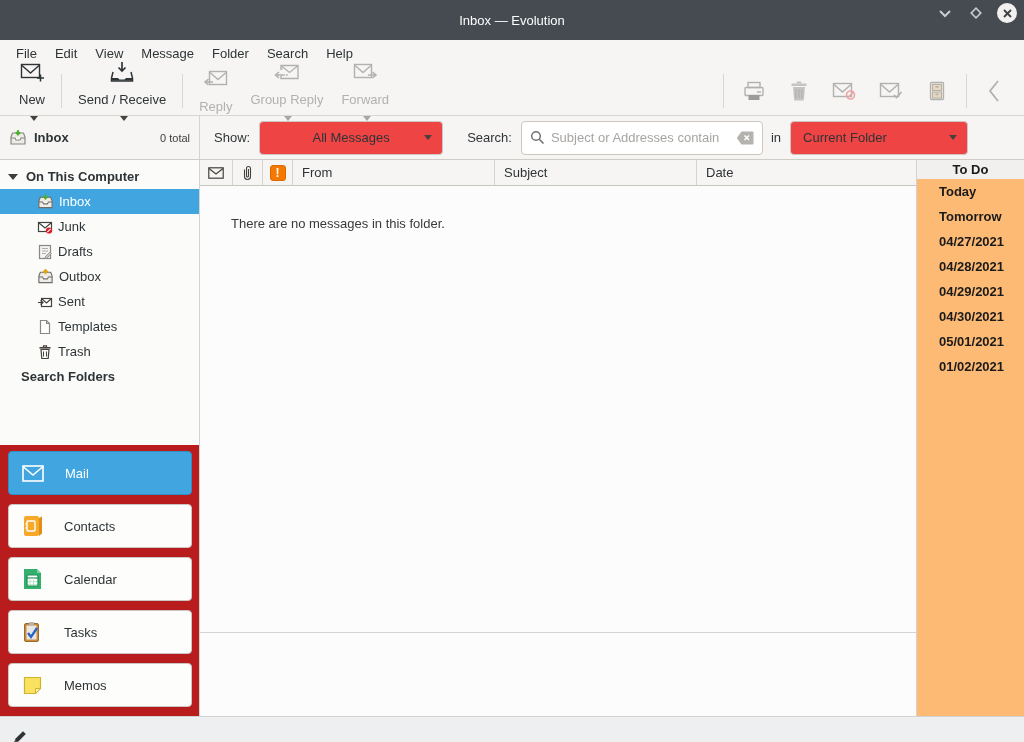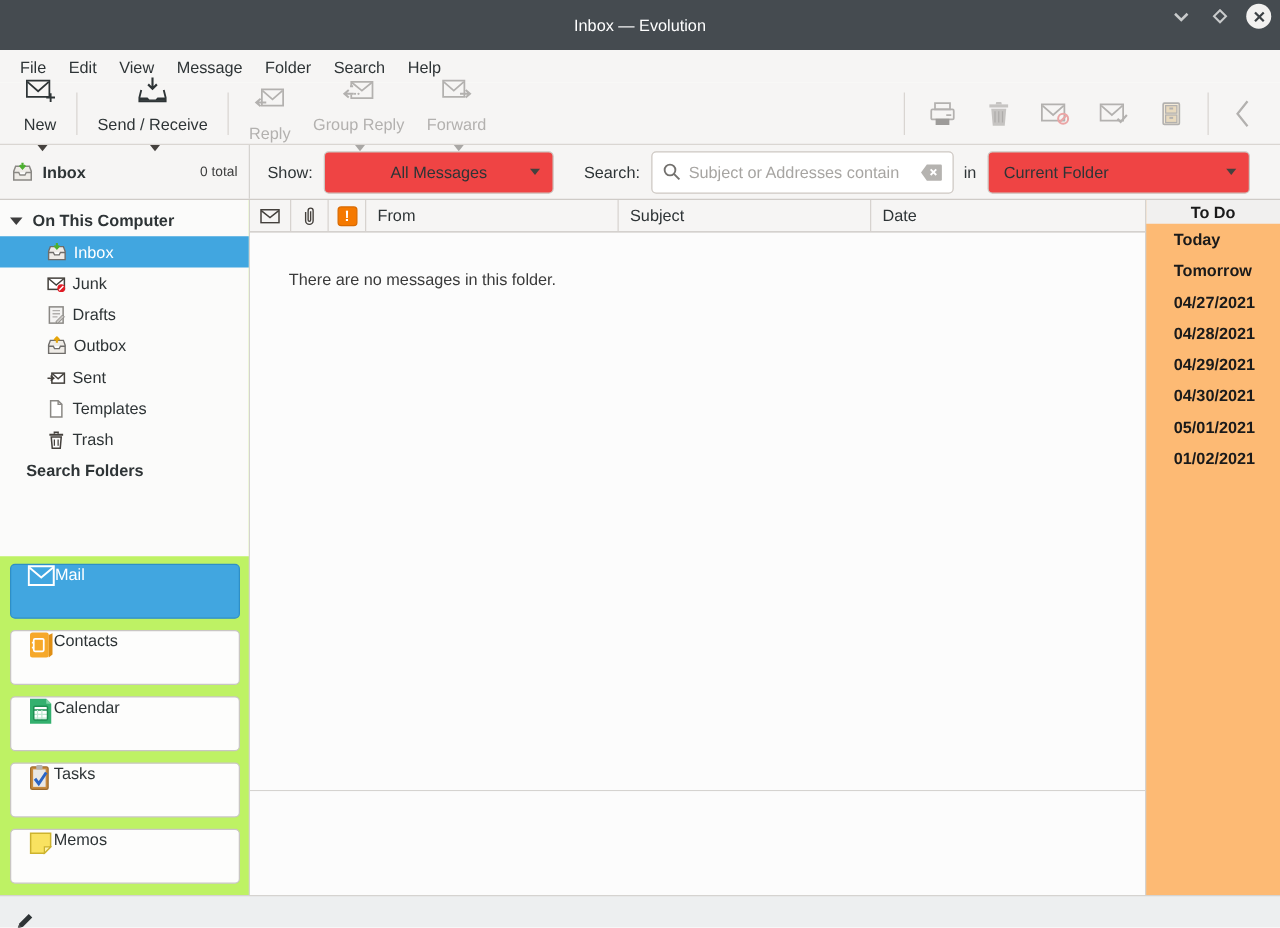--- a/index.html
+++ b/index.html
@@ -30,41 +30,41 @@
   .push { margin-left:auto; }
 
   
   .filterbar { height:44px; background:#f6f5f4; border-bottom:1px solid #cfcbc7; display:flex; align-items:center; }
   .folderhead { width:200px; height:100%; border-right:1px solid #d5d3d0; display:flex; align-items:center; padding:0 9px; gap:7px; flex:none; }
   .folderhead .fname { font-weight:bold; }
   .folderhead .count { margin-left:auto; font-size:11px; color:#3d3d3d; }
   .flabel { margin-left:14px; margin-right:9px; }
   .dropdown { height:34px; background:#ef4444; border:1px solid #cdc7c2; border-radius:4px; display:flex; align-items:center; position:relative; }
   .dd-show { width:184px; justify-content:center; }
-  .dd-scope { width:210px; padding-left:12px; margin-right:8px; }
+  .dd-scope { width:178px; padding-left:12px; margin-right:8px; }
   .dropdown .caret { position:absolute; right:10px; }
   .search-entry { width:242px; height:34px; background:#fff; border:1px solid #cdc7c2; border-radius:4px; display:flex; align-items:center; padding:0 8px; gap:6px; }
   .search-entry input { border:none; outline:none; flex:1; min-width:0; font-family:inherit; font-size:13px; color:#2e3436; background:transparent; }
   .search-entry input::placeholder { color:#a7a5a2; }
   .inlabel { margin:0 9px 0 8px; }
 
   
   .main { display:flex; height:556px; }
 
-  .sidebar { width:200px; flex:none; border-right:1px solid #d5d3d0; background:#bef264; display:flex; flex-direction:column; }
+  .sidebar { width:200px; flex:none; border-right:1px solid #d5d3d0; background:#b91c1c; display:flex; flex-direction:column; }
   .tree { height:289px; background:#fbfbfa; padding-top:4px; }
   .trow { height:25px; display:flex; align-items:center; gap:5px; }
   .trow.root { padding-left:8px; font-weight:bold; gap:8px; }
   .trow.folder { padding-left:37px; }
   .trow.folder.selected { background:#41a6e0; color:#fff; }
   .trow.plain { padding-left:21px; font-weight:bold; }
   .tri-down { width:0; height:0; border-left:5px solid transparent; border-right:5px solid transparent; border-top:6px solid #3d3d3d; }
 
   .switcher { flex:1; padding:6px 8px 0 8px; }
-  .sw-btn { width:184px; height:44px; margin-bottom:9px; background:#fdfdfc; border:1px solid #c9c6c3; border-radius:4px; display:flex; padding-left:13px; }
+  .sw-btn { width:184px; height:44px; margin-bottom:9px; background:#fdfdfc; border:1px solid #c9c6c3; border-radius:4px; display:flex; align-items:center; padding-left:13px; gap:21px; }
   .sw-btn.selected { background:#41a6e0; border-color:#2f8fc6; color:#fff; }
 
   .content { flex:1; display:flex; flex-direction:column; background:#fcfcfc; }
   .list-header { height:26px; display:flex; background:#f6f5f4; border-bottom:1px solid #c9c5c1; flex:none; }
   .hcell { display:flex; align-items:center; padding-left:9px; border-right:1px solid #d7d3cf; color:#2e3436; }
   .hcell.icon { justify-content:center; padding-left:0; }
   .c-env { width:33px; } .c-att { width:30px; } .c-imp { width:30px; }
   .c-from { width:202px; } .c-sub { width:202px; } .c-date { flex:1; border-right:none; }
   .list-body { height:447px; border-bottom:1px solid #d5d3d0; padding:30px 0 0 31px; color:#3a3a3a; }
   .preview { flex:1; background:#fcfcfc; }

